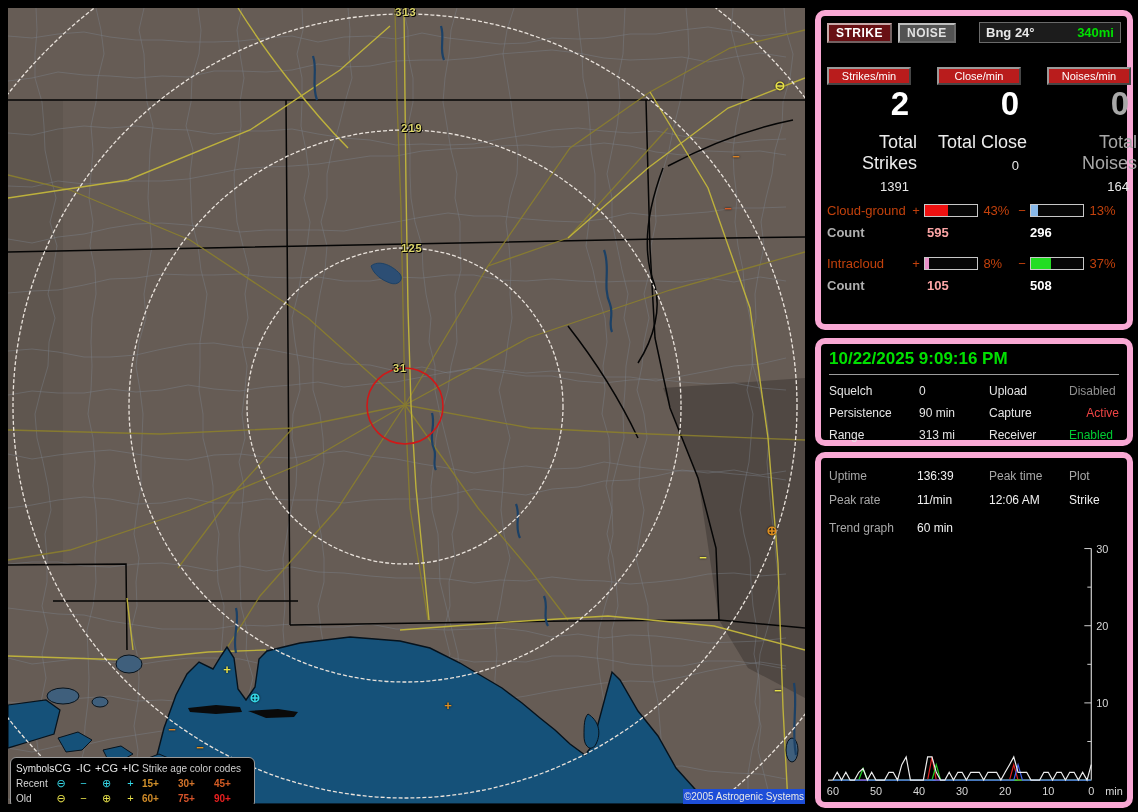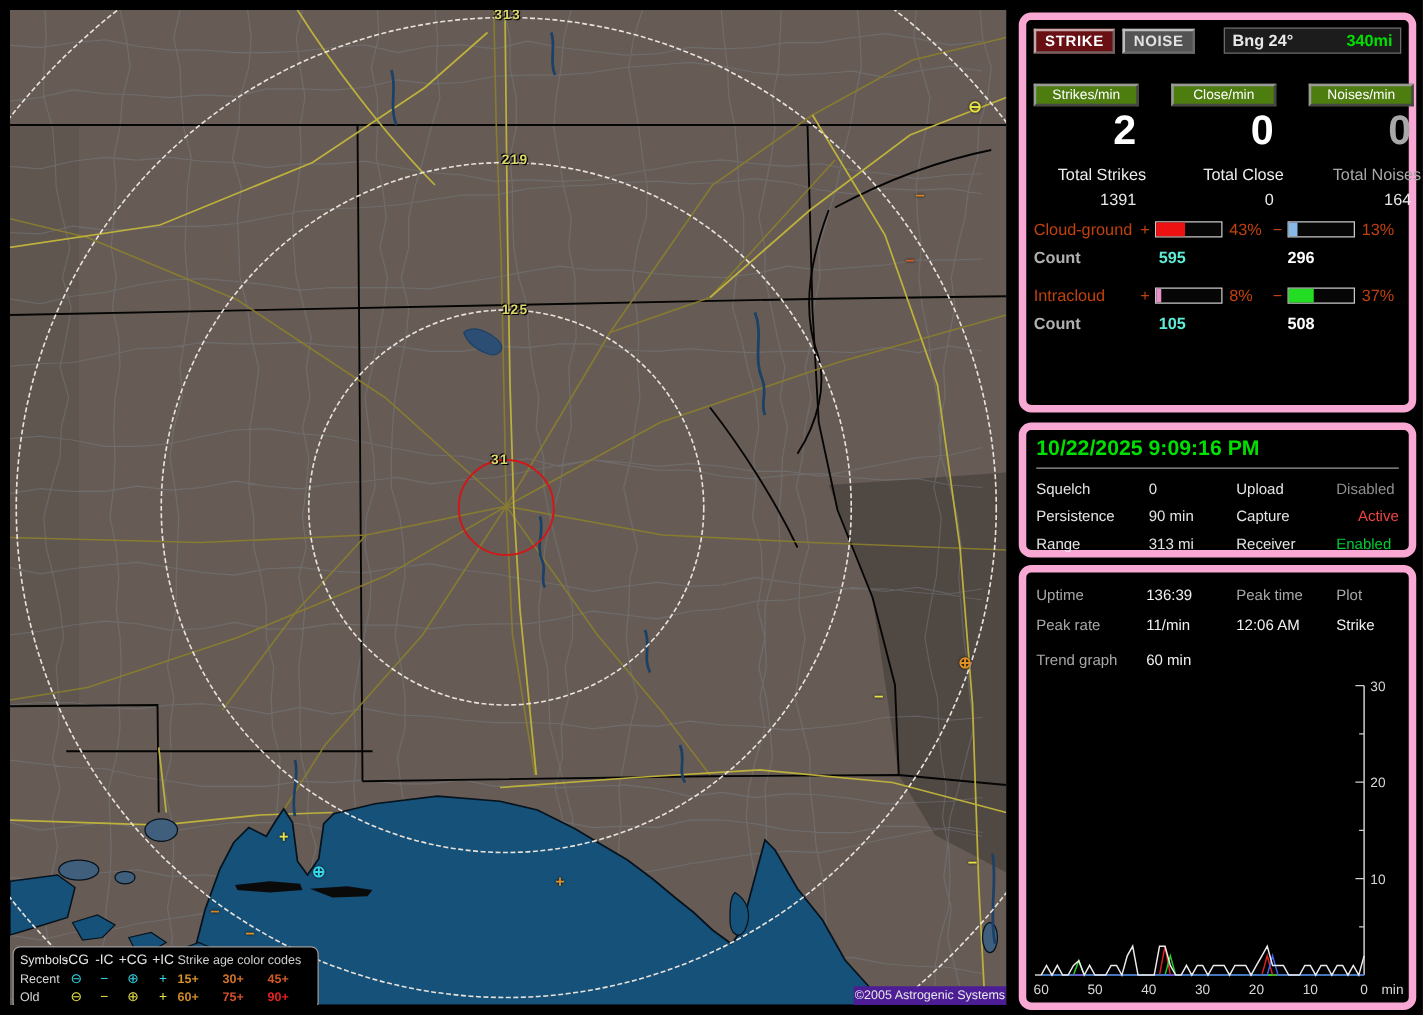--- a/index.html
+++ b/index.html
@@ -15,52 +15,52 @@
                text-shadow:0 0 2px #000;line-height:1;}
   
   .legend{position:absolute;left:2px;top:749px;width:245px;height:51px;background:#000;
           border:1px solid #9a9a9a;border-radius:6px;box-sizing:border-box;padding:3px 5px 0 5px;
           font-size:10px;color:#d6d6d6;}
   .legend-grid{display:grid;grid-template-columns:33px 24px 21px 25px 23px 36px 36px 34px;line-height:15px;}
   .legend-grid .hd{color:#e6e6e6;}
   .legend-grid .sym{font-size:11px;text-align:center;}
   .legend-grid .age{font-weight:bold;}
   .age-title{grid-column:6/9;color:#cfcfcf;}
-  .copyright{position:absolute;left:675px;top:781px;width:122px;height:15px;background:#4c1d95;
+  .copyright{position:absolute;left:675px;top:781px;width:122px;height:15px;background:#1d4ed8;
              color:#e8e8e8;font-size:10px;text-align:center;line-height:15px;}
   
   .panel{position:absolute;left:815px;width:318px;background:#000;border:6px solid #f9a8d4;
          border-radius:10px;box-sizing:border-box;color:#e8e8e8;}
   .box1{top:10px;height:320px;}
   .box2{top:338px;height:108px;}
   .box3{top:452px;height:356px;}
   .btn-row{display:flex;align-items:center;margin:6px 6px 0 6px;}
   .strike-btn{background:#681014;color:#fff;font-weight:bold;font-size:12px;letter-spacing:.5px;
               padding:1px 7px;border:2px outset #c7a8a8;cursor:pointer;}
   .noise-btn{background:#535353;color:#e2e2e2;font-weight:bold;font-size:12px;letter-spacing:.5px;
              padding:1px 7px;border:2px outset #bdbdbd;margin-left:6px;cursor:pointer;}
   .bng{margin-left:auto;background:#1c1c1c;border:1px solid #6a6a6a;display:flex;width:128px;
        justify-content:space-between;padding:2px 6px;font-size:13px;font-weight:bold;}
   .bng-rate{color:#00e000;}
   .cols{display:grid;grid-template-columns:94px 94px 94px;column-gap:16px;margin:24px 0 0 6px;}
-  .col-btn{background:#4d7c0f;color:#fff;font-size:11px;text-align:center;border:2px outset #9a9a9a;
+  .col-btn{background:#b91c1c;color:#fff;font-size:11px;text-align:center;border:2px outset #9a9a9a;
            padding:1px 0;width:84px;box-sizing:border-box;cursor:pointer;}
   .col-rate{font-size:33px;font-weight:bold;color:#fff;text-align:right;padding-right:12px;margin-top:2px;line-height:1.05;}
-  .col-total-label{font-size:13px;color:#ececec;text-align:right;margin-top:10px;padding-right:4px;}
+  .col-total-label{font-size:18px;color:#ececec;text-align:right;margin-top:10px;padding-right:4px;}
   .col-total{font-size:13px;text-align:right;margin-top:5px;padding-right:12px;}
   .dist-title{color:#b8b8b8;font-size:12px;margin:30px 6px 0 6px;border-bottom:1px solid #9c9c9c;padding-bottom:3px;}
   .dist-row{display:flex;align-items:center;margin:9px 4px 0 6px;font-size:13px;font-weight:normal;color:#c2410c;}
   .dist-label{width:90px;}
   .sign{width:11px;text-align:center;}
   .bar{width:56px;height:11px;border:1px solid #c8c8c8;background:#060606;margin:0 3px;}
   .bar-fill{height:100%;}
   .pct{width:36px;padding-left:2px;}
   .count-row{display:flex;margin:7px 6px 0 6px;font-size:13px;font-weight:bold;}
   .count-label{width:100px;color:#b0b0b0;}
-  .count-plus{width:103px;color:#5eead4;}
+  .count-plus{width:103px;color:#fca5a5;}
   .count-minus{color:#fff;}
   .datetime{color:#00e000;font-size:17px;font-weight:bold;margin:5px 8px 0 8px;
             border-bottom:1px solid #9c9c9c;padding-bottom:5px;}
   .status-grid{display:grid;grid-template-columns:90px 70px 80px 1fr;margin:9px 8px 0 8px;
                font-size:12px;color:#e4e4e4;row-gap:8px;}
   .stats-grid{display:grid;grid-template-columns:88px 72px 80px 1fr;margin:11px 8px 0 8px;
               font-size:12px;row-gap:10px;}
   .stats-grid .lbl{color:#a8a8a8;}
   .stats-grid .val{color:#f0f0f0;}
   #trend-svg{position:absolute;left:0;top:0;width:316px;height:354px;pointer-events:none;}

